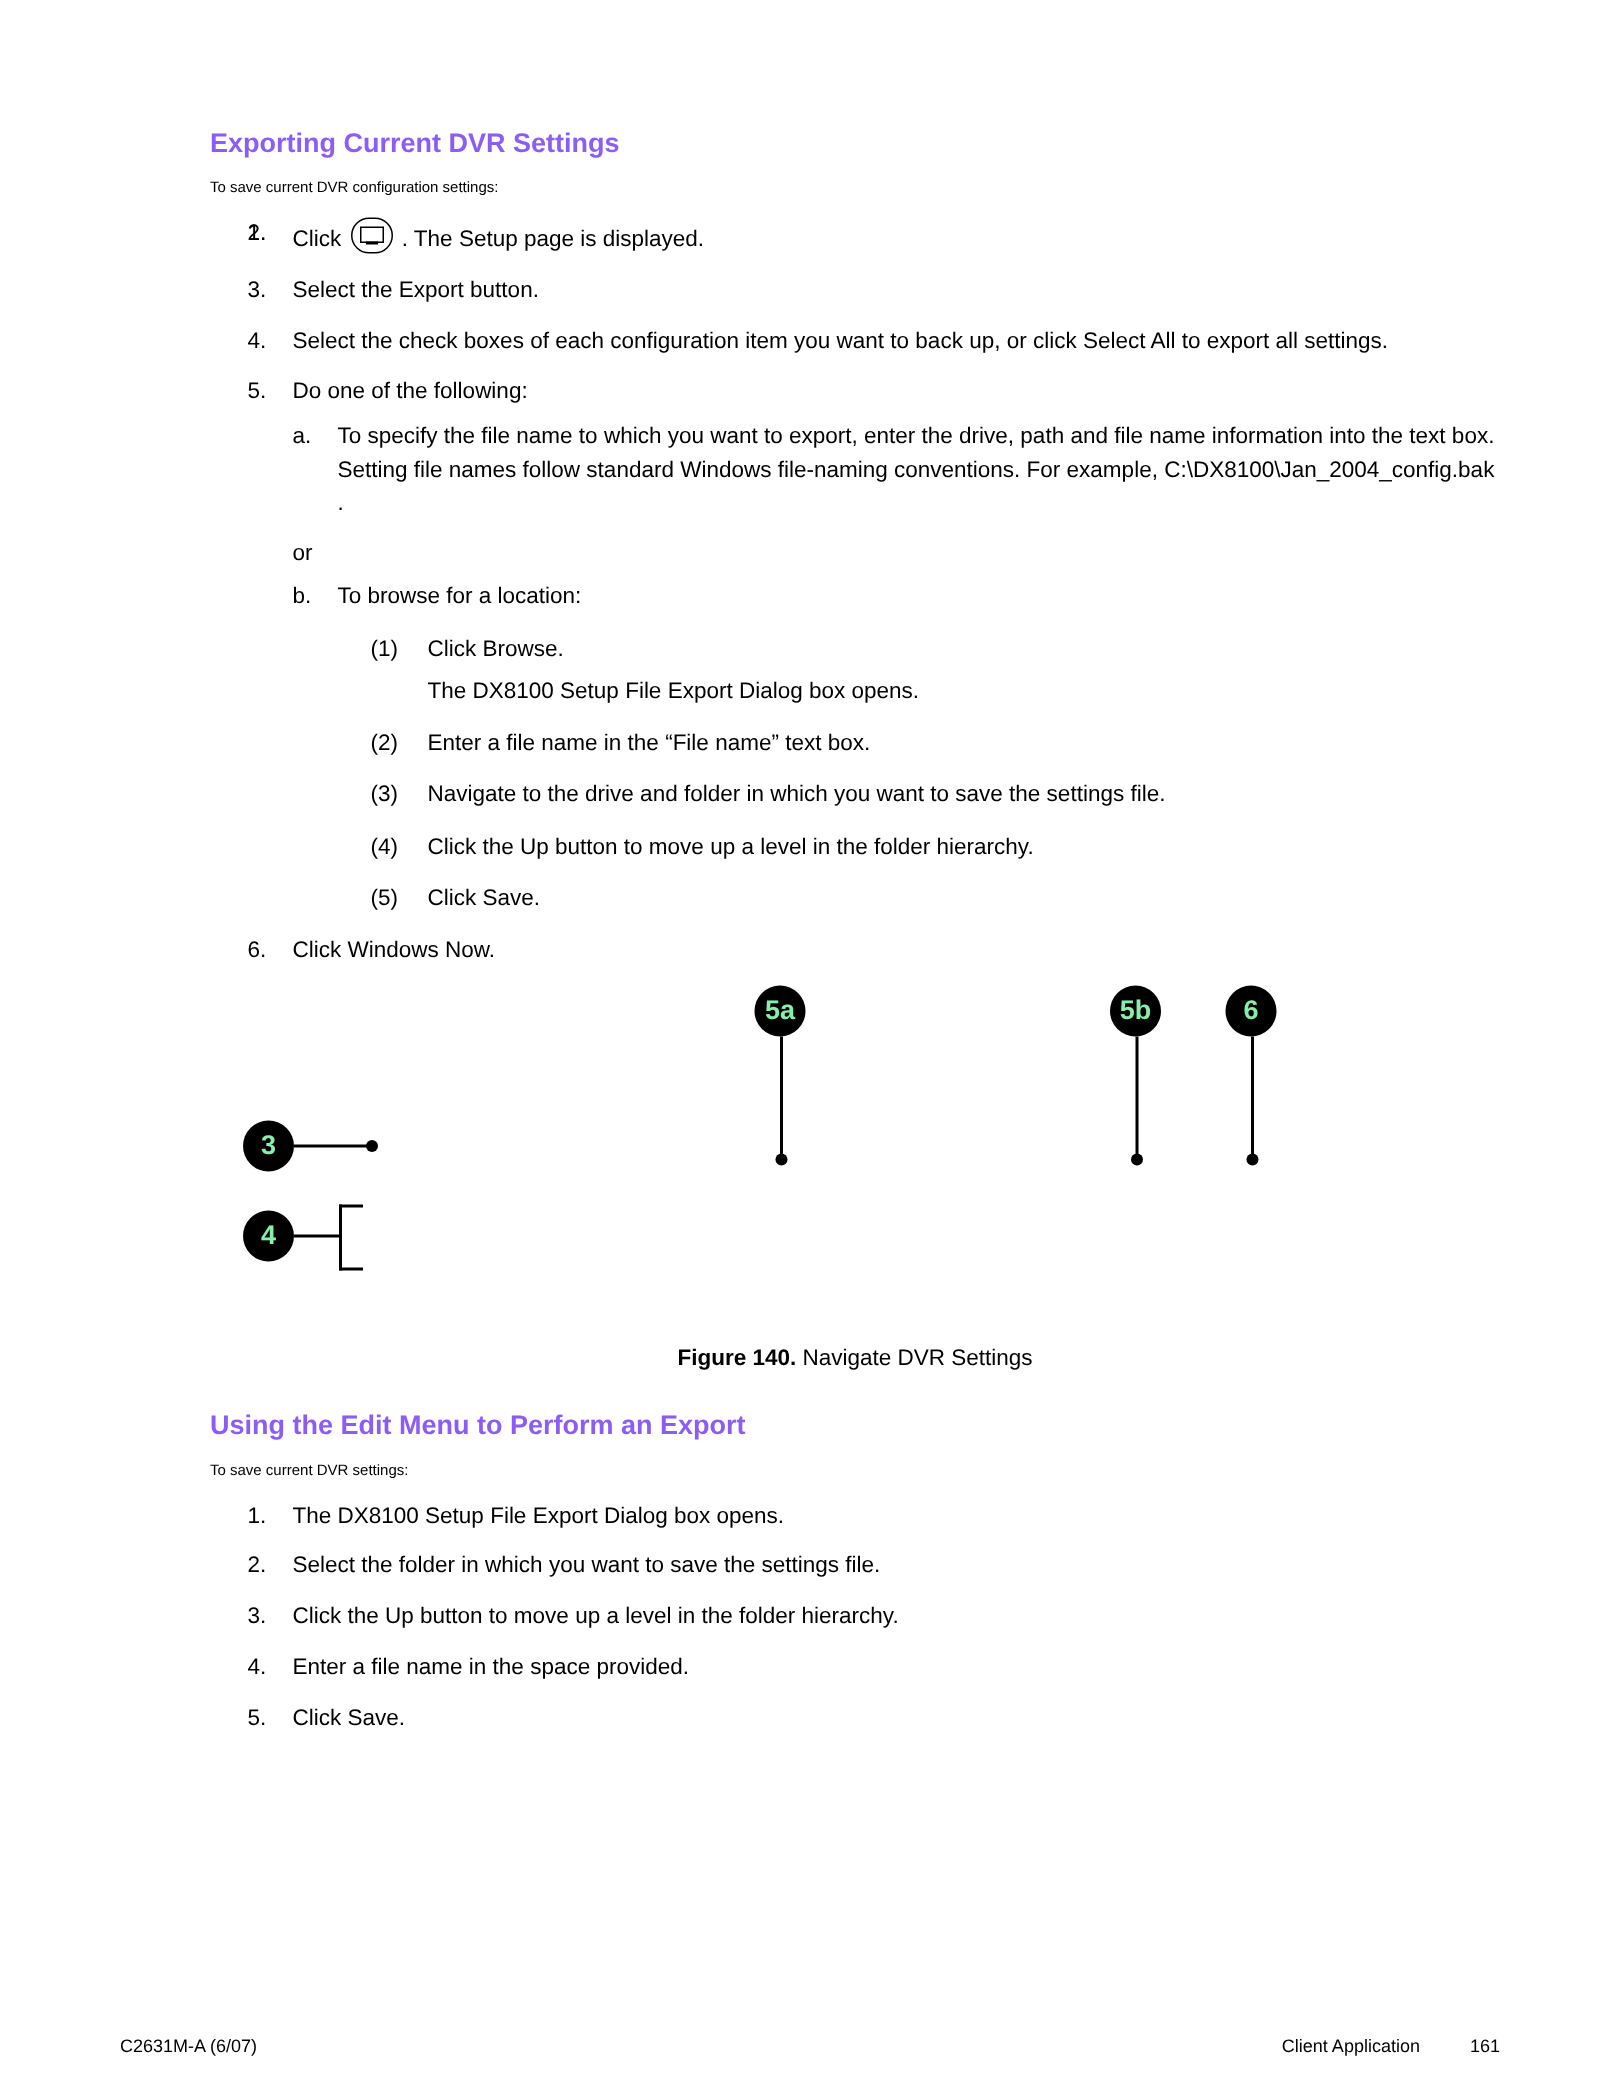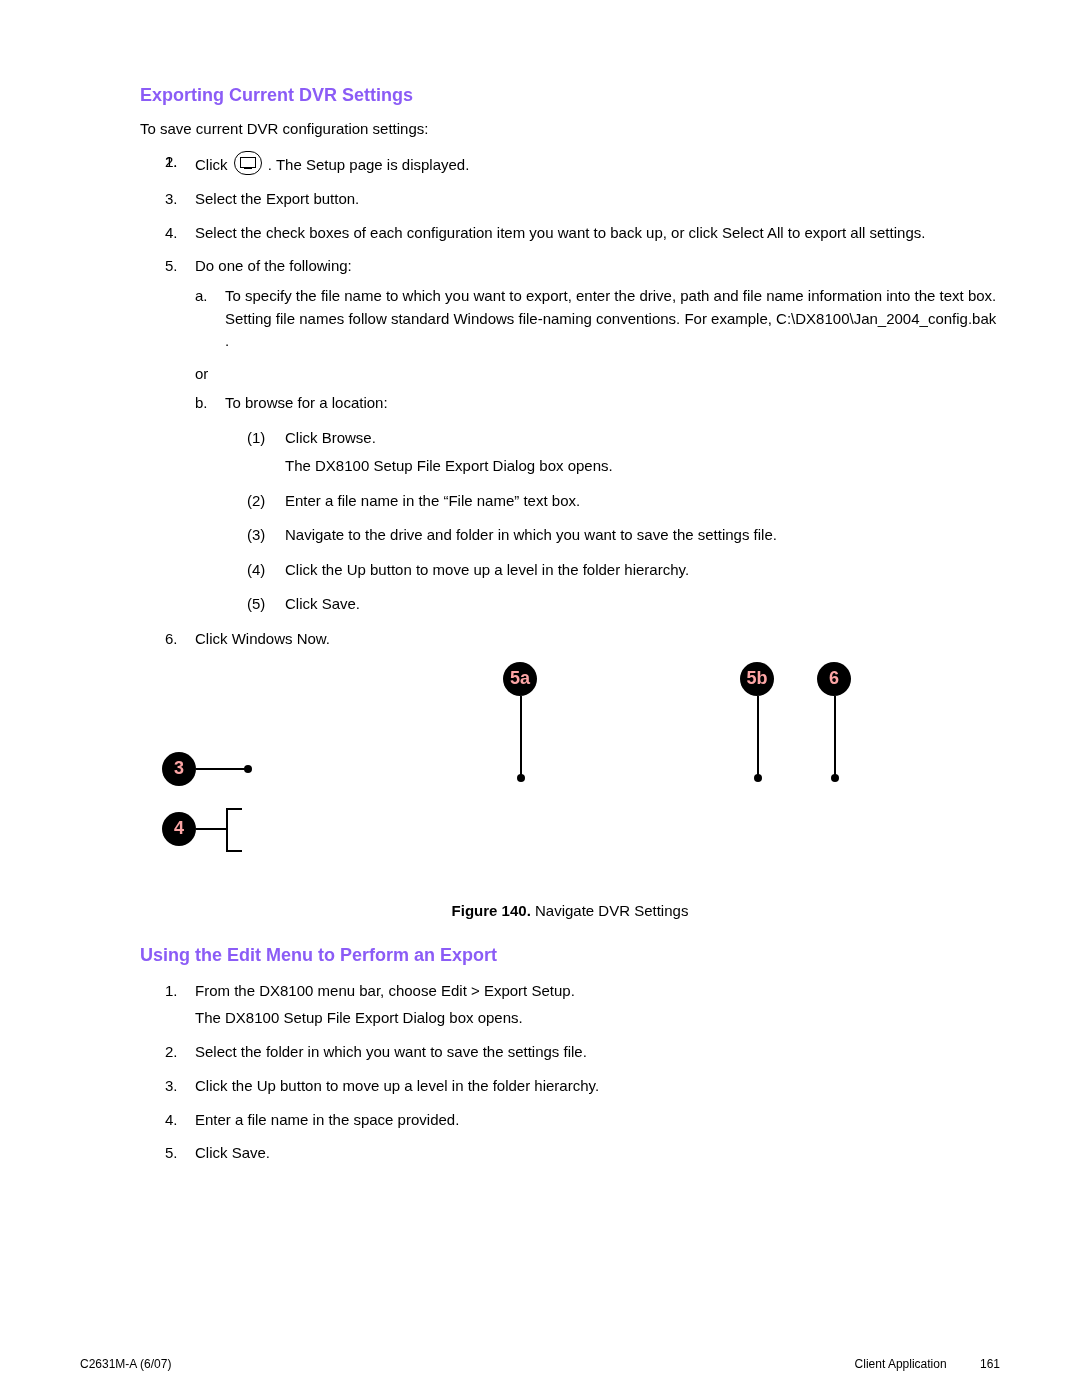--- a/index.html
+++ b/index.html
@@ -22,21 +22,21 @@
   }
   h2.section-title {
     color: #8b5cf6;
     font-size: 18px;
     font-weight: bold;
     margin: 0 0 14px 0;
     font-family: Arial, Helvetica, sans-serif;
   }
   .lead {
     margin: 0 0 14px 0;
-    font-size: 15px;
+    font-size: 10px;
   }
   ol.steps, ol.substeps, ol.paren {
     margin: 0;
     padding: 0;
     list-style: none;
   }
   ol.steps > li {
     position: relative;
     padding-left: 30px;
     margin-bottom: 12px;
@@ -141,21 +141,21 @@
     position: absolute;
   }
   .badge {
     display: inline-flex;
     align-items: center;
     justify-content: center;
     width: 34px;
     height: 34px;
     border-radius: 50%;
     background: #000;
-    color: #fca5a5;
+    color: #86efac;
     font-weight: bold;
     font-size: 18px;
     font-family: Arial, sans-serif;
   }
   .lead-line-h {
     position: absolute;
     height: 2px;
     background: #000;
   }
   .lead-line-v {
@@ -302,25 +302,25 @@
     </div>
     <div class="lead-line-h" style="left:56px; top:166px; width:30px;"></div>
     <div class="bracket" style="left:86px; top:146px; width:14px; height:40px;"></div>
   </div>
 
   <p class="figure-caption">
     <span class="fig-label">Figure 140.</span><span>  Navigate DVR Settings</span>
   </p>
 
   <h2 class="section-title">Using the Edit Menu to Perform an Export</h2>
+  <p class="lead">To save current DVR settings:</p>
 
   <ol class="steps" style="margin-left:25px;">
     <li>
       <span class="num">1.</span>
-      <span>From the DX8100 menu bar, choose Edit &gt; Export Setup.</span>
       <div class="paren-body-extra">The DX8100 Setup File Export Dialog box opens.</div>
     </li>
     <li>
       <span class="num">2.</span>
       <span>Select the folder in which you want to save the settings file.</span>
     </li>
     <li>
       <span class="num">3.</span>
       <span>Click the Up button to move up a level in the folder hierarchy.</span>
     </li>

